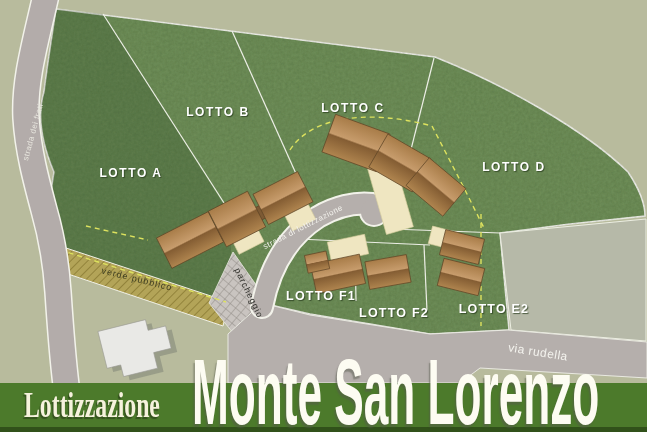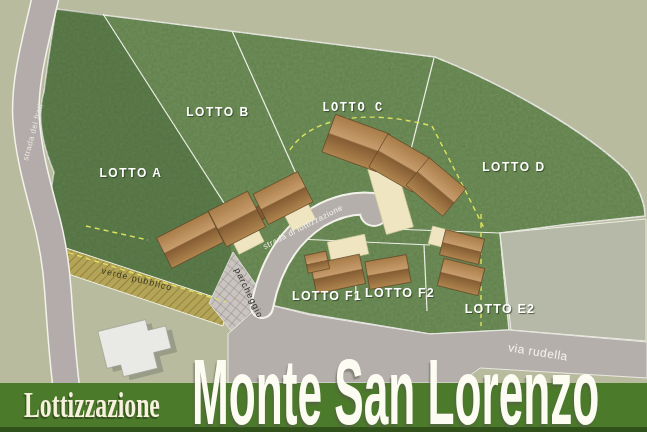--- a/index.html
+++ b/index.html
@@ -7,27 +7,27 @@
     position:relative;width:647px;height:432px;overflow:hidden;
     background:#b8bb9d;font-family:"Liberation Sans",sans-serif;
   }
   .stage svg{position:absolute;left:0;top:0;}
   
   .lot-label{
     position:absolute;transform:translate(-50%,-50%);
     color:#ffffff;font-weight:bold;font-size:12px;letter-spacing:1.6px;
     text-shadow:1px 1px 1px rgba(40,60,30,.75);white-space:nowrap;z-index:10;
   }
-  .lot-label.big{font-size:12.5px;letter-spacing:1.2px;margin-left:6px;}
+  .lot-label.big{font-size:12.5px;letter-spacing:1.2px;}
   #lot-a{left:131px;top:173px;}
   #lot-b{left:218px;top:112px;}
-  #lot-c{left:353px;top:108px;font-family:Liberation Mono, monospace;}
+  #lot-c{left:353px;top:108px;}
   #lot-d{left:514px;top:167px;}
   #lot-f1{left:321px;top:296px;}
-  #lot-f2{left:394px;top:293px;}
+  #lot-f2{left:394px;top:313px;}
   #lot-e2{left:494px;top:309px;}
   .road-label{
     position:absolute;color:#f4f3ee;white-space:nowrap;z-index:10;
     font-size:8px;letter-spacing:.5px;
   }
   #road-frati{left:33px;top:132px;transform:translate(-50%,-50%) rotate(-75deg);color:#e9e7df;}
   #road-lott{left:303px;top:227px;transform:translate(-50%,-50%) rotate(-27deg);}
   #road-rudella{left:538px;top:352px;font-size:12px;transform:translate(-50%,-50%) rotate(9deg);}
   .area-label{
     position:absolute;white-space:nowrap;z-index:10;font-size:9px;letter-spacing:1px;

